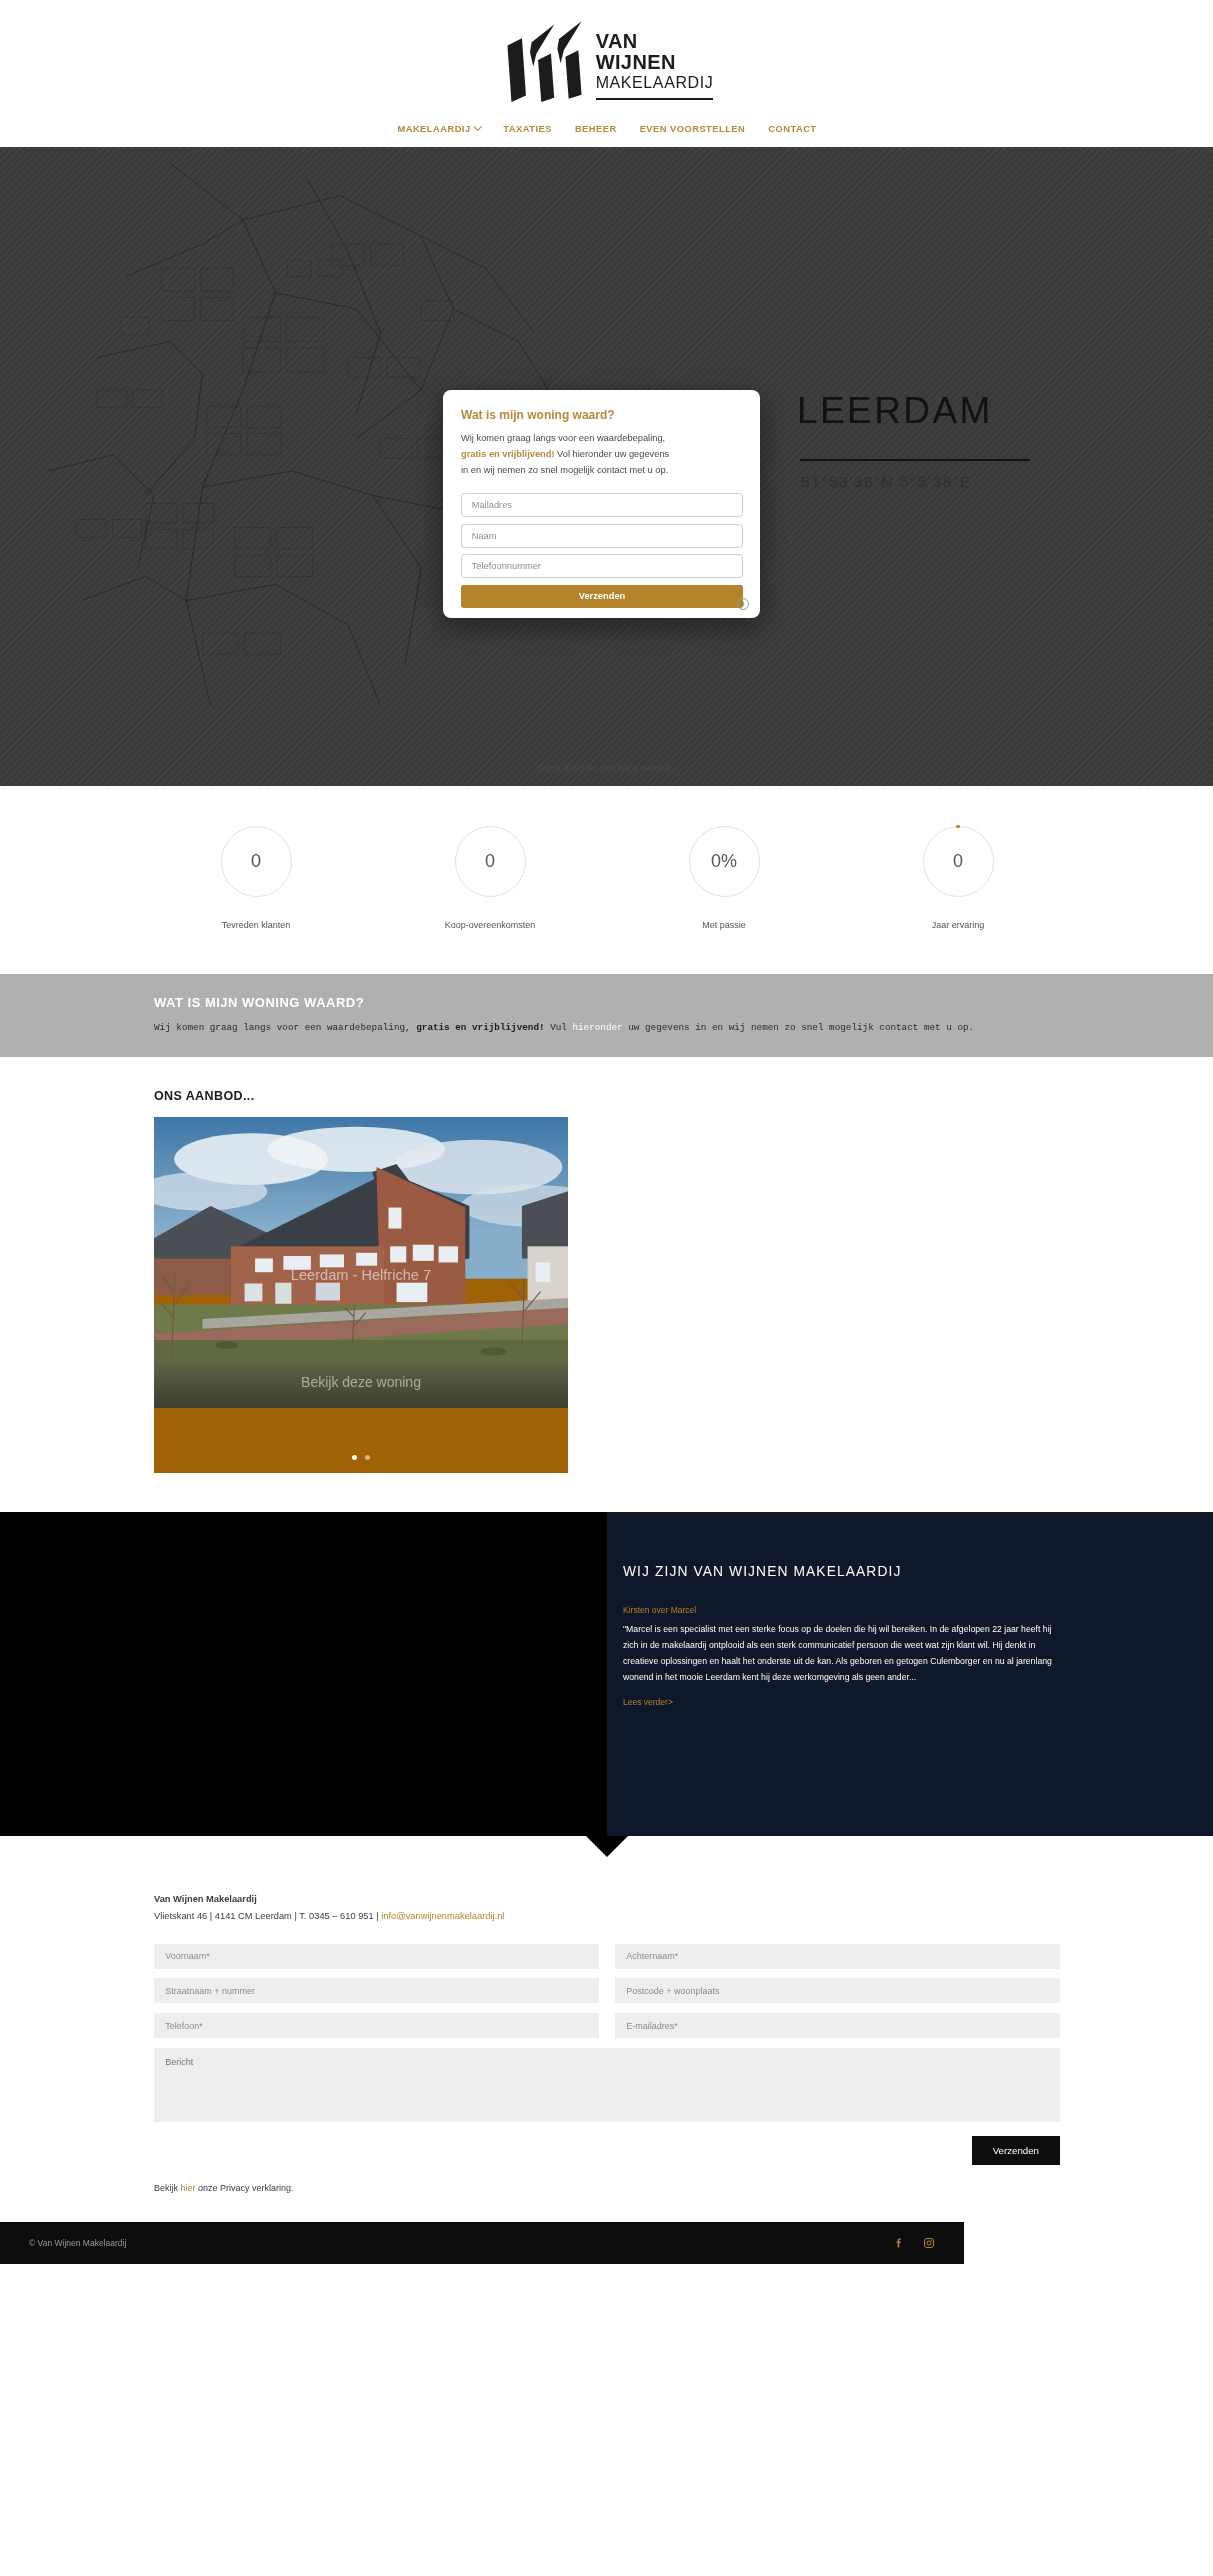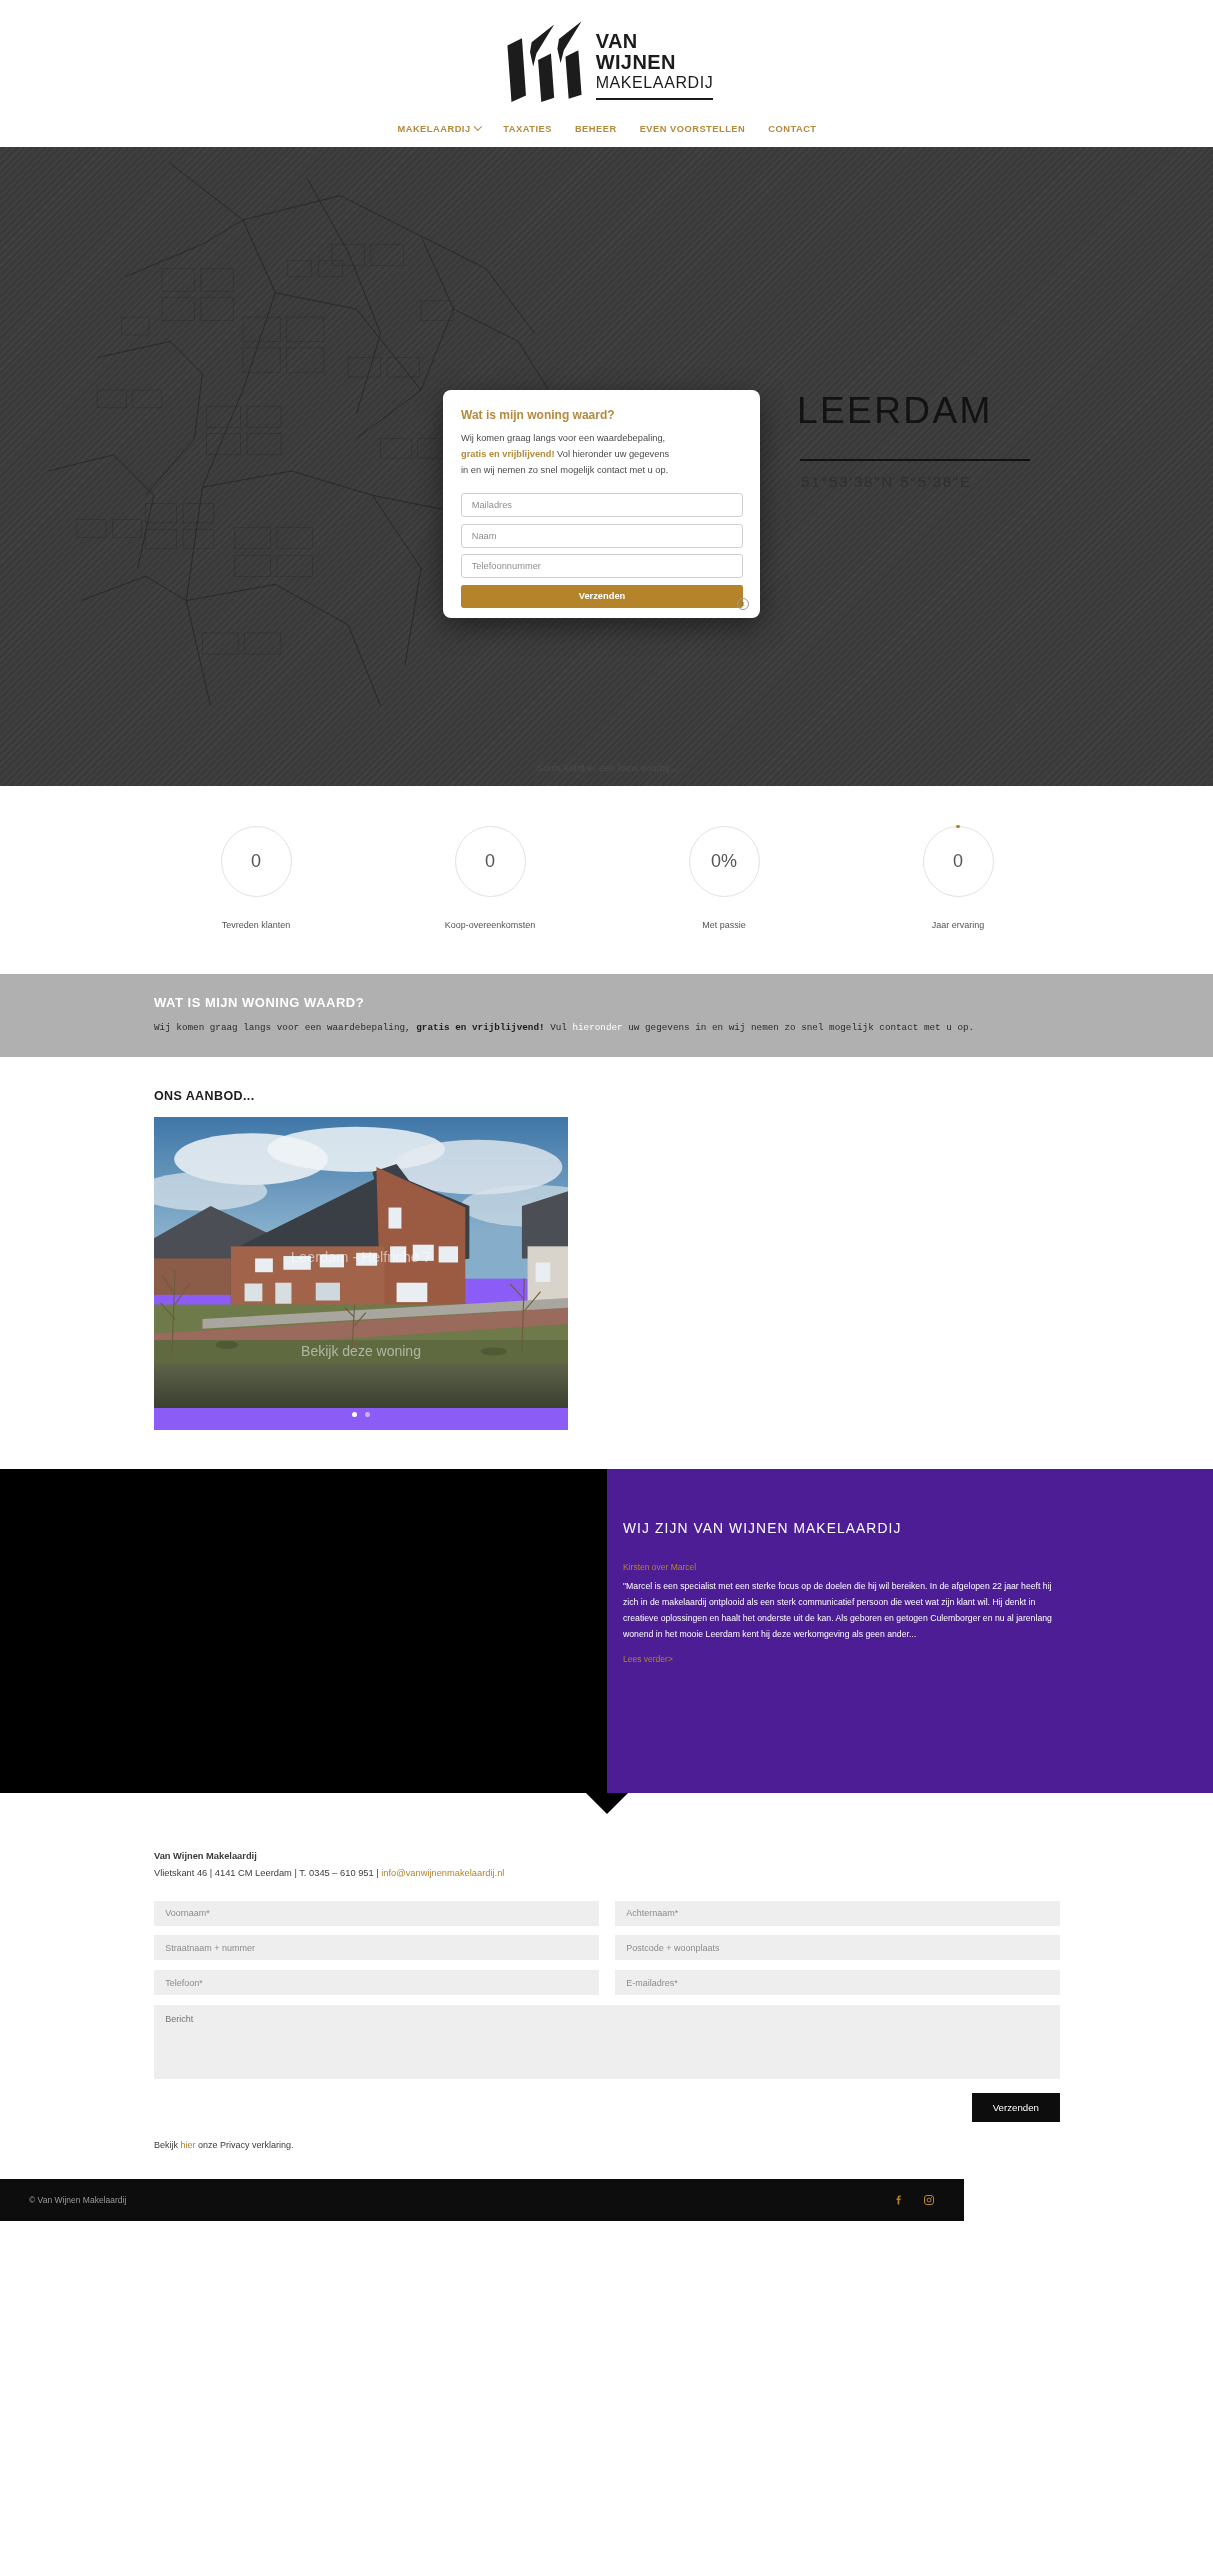--- a/index.html
+++ b/index.html
@@ -282,23 +282,23 @@
     color: #1c1c1c;
     margin-bottom: 14.6px;
   }
   .reviews-box {
     width: 414px; height: 285px;
     border: 0.8px solid #d8d8d8;
     background: #ffffff;
   }
   .offer-slider {
     position: relative;
-    width: 414px; height: 313px;
+    width: 414px; height: 356px;
     overflow: hidden;
-    background: #8b5cf6;
+    background: #a16207;
   }
   .slide-dots {
     position: absolute;
     left: 0; right: 0; bottom: 13px;
     display: flex; justify-content: center; gap: 7.3px;
   }
   .slide-dot {
     width: 5.7px; height: 5.7px; border-radius: 50%;
     background: rgba(255,255,255,0.55);
     cursor: pointer;
@@ -322,21 +322,21 @@
     font-family: "Liberation Sans", sans-serif;
     font-size: 14px;
     white-space: nowrap;
     pointer-events: none;
   }
 
   
   .about-dark {
     position: relative;
     width: 1214px;
-    background: #4c1d95;
+    background: #0f172a;
     height: 324px;
     display: flex;
   }
   .about-photo { width: 607px; height: 324px; background: #000; }
   .about-text {
     width: 607px;
     padding: 52px 154px 0 16px;
   }
   .about-title {
     font-family: "Liberation Sans", sans-serif;

